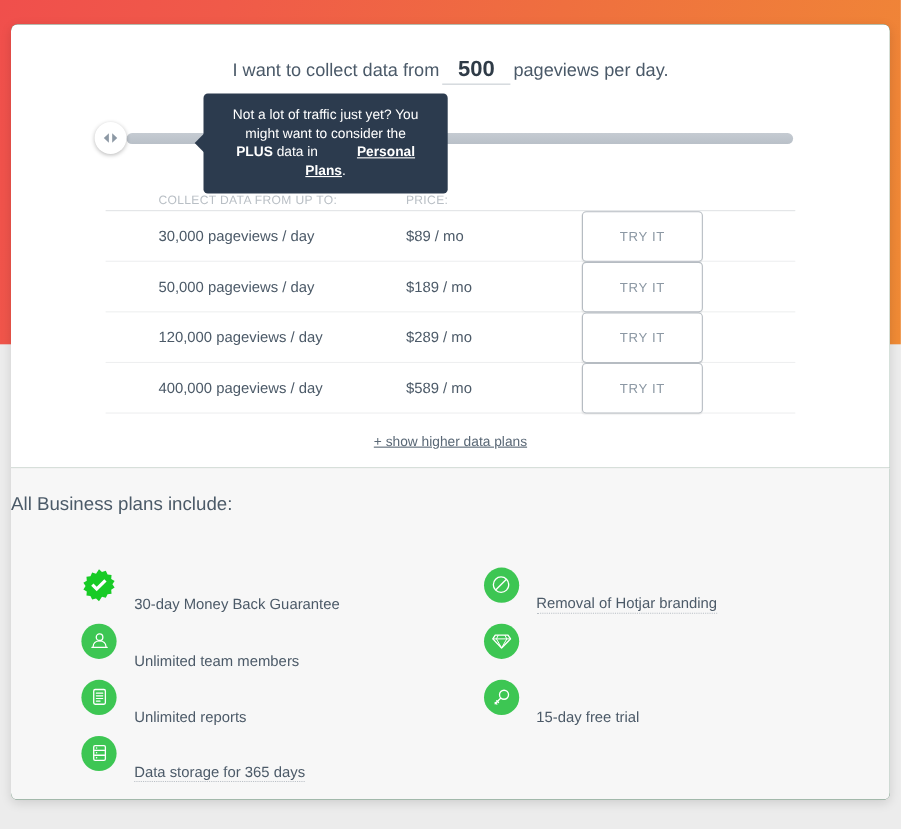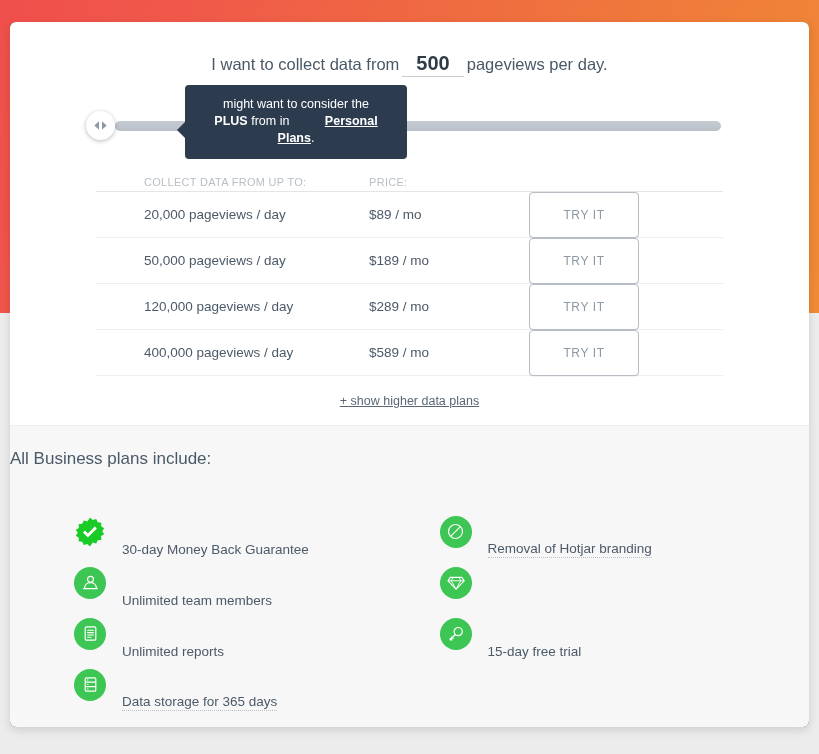--- a/index.html
+++ b/index.html
@@ -262,34 +262,35 @@
           <svg width="15" height="11" viewBox="0 0 15 11">
             <path d="M6 1.2 L1.4 5.5 L6 9.8 Z" fill="#8c98a4"></path>
             <path d="M9 1.2 L13.6 5.5 L9 9.8 Z" fill="#8c98a4"></path>
           </svg>
         </span>
       </div>
     </div>
 
     <div id="slider-tooltip">
       <div class="tip-arrow"></div>
+      <div>Not a lot of traffic just yet? You</div>
       <div>might want to consider the</div>
-      <div><b>PLUS</b><span> from in </span><a href="#">Personal Plans</a><span>.</span></div>
+      <div><b>PLUS</b><span> data in </span><a href="#">Personal Plans</a><span>.</span></div>
     </div>
 
     <div id="plans-table">
 
       <div class="plans-head">
         <div class="col-plan">COLLECT DATA FROM UP TO:</div>
         <div class="col-price">PRICE:</div>
         <div class="col-cta"></div>
       </div>
 
       <div class="plan-row">
-        <div class="col-plan">20,000 pageviews / day</div>
+        <div class="col-plan">30,000 pageviews / day</div>
         <div class="col-price">$89 / mo</div>
         <div class="col-cta">
             <button class="try-button">TRY IT</button>
           </div>
       </div>
 
       <div class="plan-row">
         <div class="col-plan">50,000 pageviews / day</div>
         <div class="col-price">$189 / mo</div>
         <div class="col-cta">

